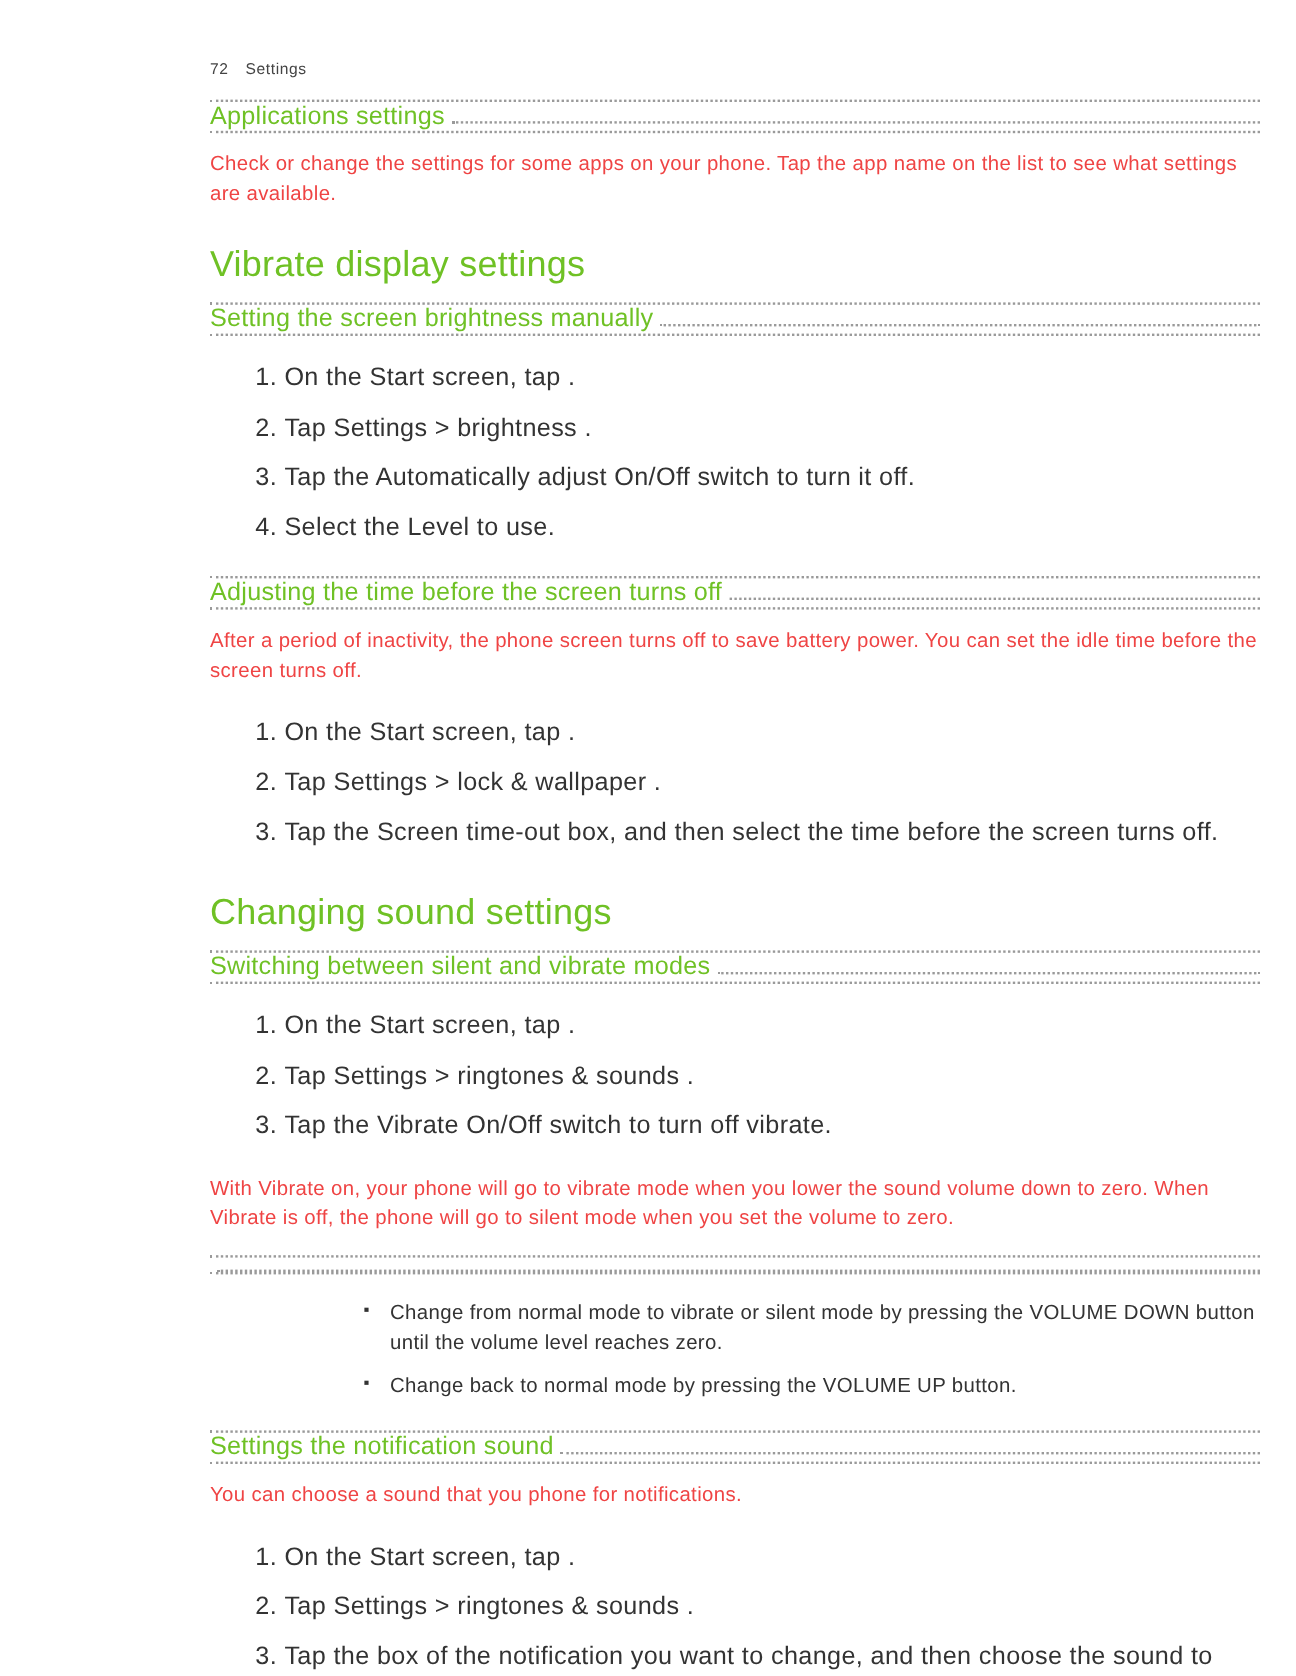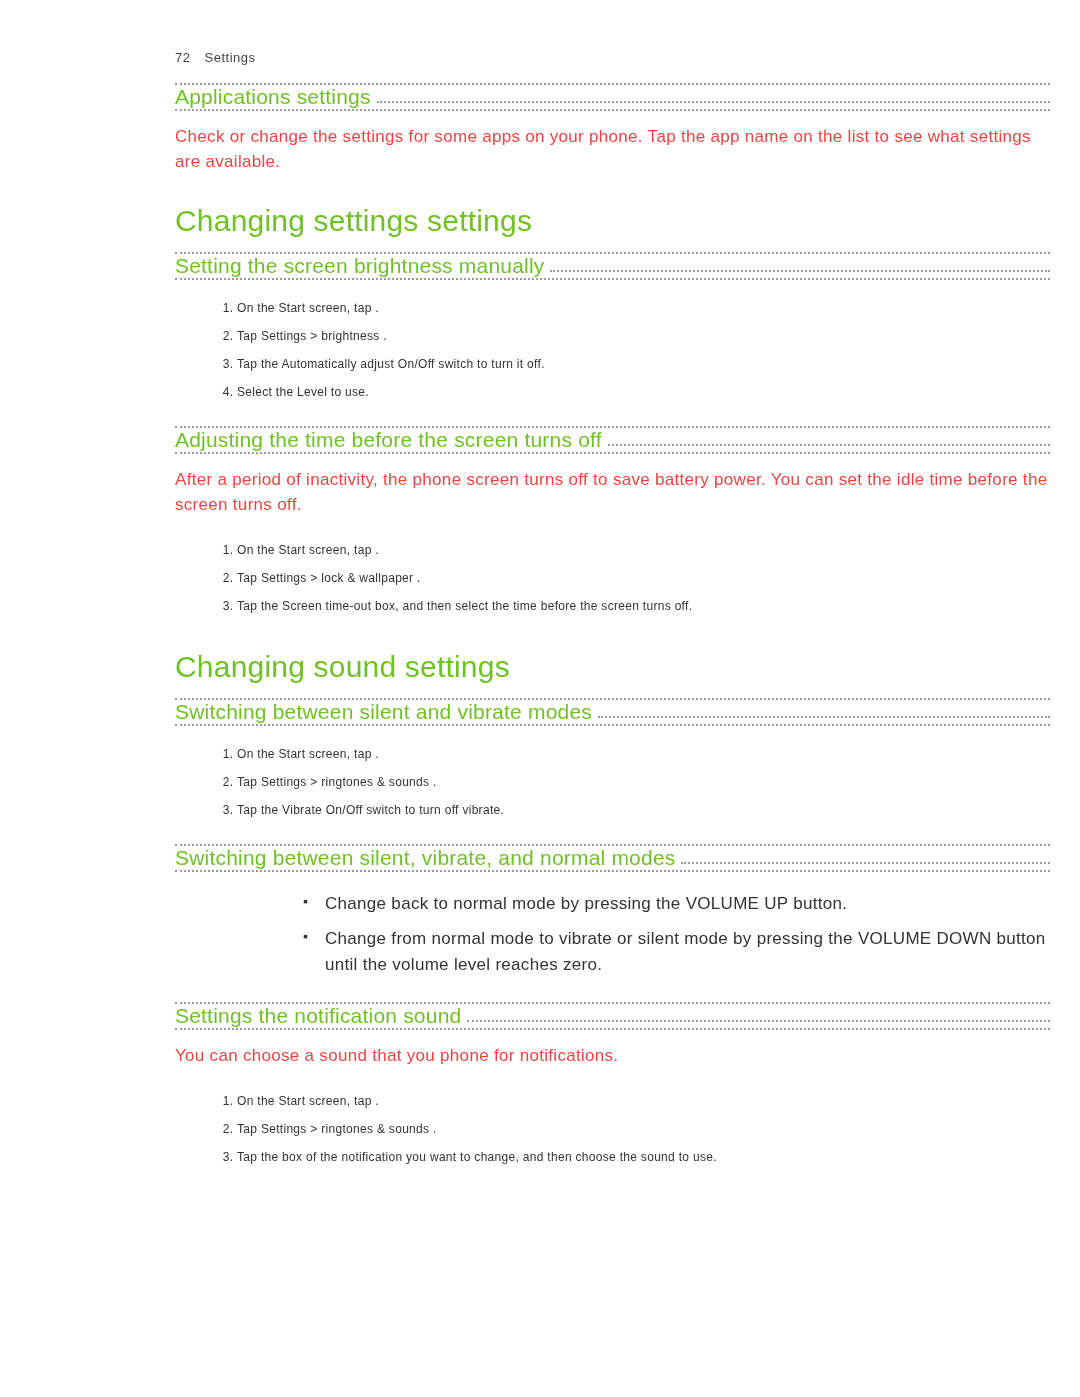--- a/index.html
+++ b/index.html
@@ -70,21 +70,21 @@
     color: #6fc125;
     font-weight: normal;
     font-size: 30px;
     margin: 30px 0 14px 0;
     letter-spacing: 0.2px;
   }
 
   ol.steps {
     margin: 14px 0 20px 0;
     padding-left: 62px;
-    font-size: 12px;
+    font-size: 21px;
     color: #333;
     letter-spacing: 0.3px;
   }
   ol.steps li {
     padding: 5px 0;
     line-height: 1.5;
   }
 
   ul.bullets {
     list-style: none;
@@ -120,21 +120,21 @@
 
   <hr class="dotted full">
   <div class="subhead-line">
     <span class="subhead-text">Applications settings</span>
     <span class="subhead-fill"></span>
   </div>
   <hr class="dotted full">
 
   <p class="body-text">Check or change the settings for some apps on your phone. Tap the app name on the list to see what settings are available.</p>
 
-  <h2 class="section-title">Changing settings settings</h2>
+  <h2 class="section-title">Vibrate display settings</h2>
 
   <hr class="dotted full">
   <div class="subhead-line">
     <span class="subhead-text">Setting the screen brightness manually</span>
     <span class="subhead-fill"></span>
   </div>
   <hr class="dotted full">
 
   <ol class="steps">
     <li>On the Start screen, tap      .</li>
@@ -166,31 +166,31 @@
     <span class="subhead-fill"></span>
   </div>
   <hr class="dotted full">
 
   <ol class="steps">
     <li>On the Start screen, tap      .</li>
     <li>Tap Settings  &gt; ringtones &amp; sounds  .</li>
     <li>Tap the Vibrate  On/Off switch to turn off vibrate.</li>
   </ol>
 
-
-  <hr class="dotted full">
-  <div class="subhead-line">
-    <span class="subhead-text">Switching between silent, vibrate, and normal modes</span>
+  <p class="body-text">With Vibrate on, your phone will go to vibrate mode when you lower the sound volume down to zero. When Vibrate is off, the phone will go to silent mode when you set the volume to zero.</p>
+
+  <hr class="dotted full">
+  <div class="subhead-line">
     <span class="subhead-fill"></span>
   </div>
   <hr class="dotted full">
 
   <ul class="bullets">
+    <li>Change from normal mode to vibrate or silent mode by pressing the VOLUME DOWN button until the volume level reaches zero.</li>
     <li>Change back to normal mode by pressing the VOLUME UP button.</li>
-    <li>Change from normal mode to vibrate or silent mode by pressing the VOLUME DOWN button until the volume level reaches zero.</li>
   </ul>
 
   <hr class="dotted full">
   <div class="subhead-line">
     <span class="subhead-text">Settings the   notification sound</span>
     <span class="subhead-fill"></span>
   </div>
   <hr class="dotted full">
 
   <p class="body-text">You can choose a sound that you phone for notifications.</p>

